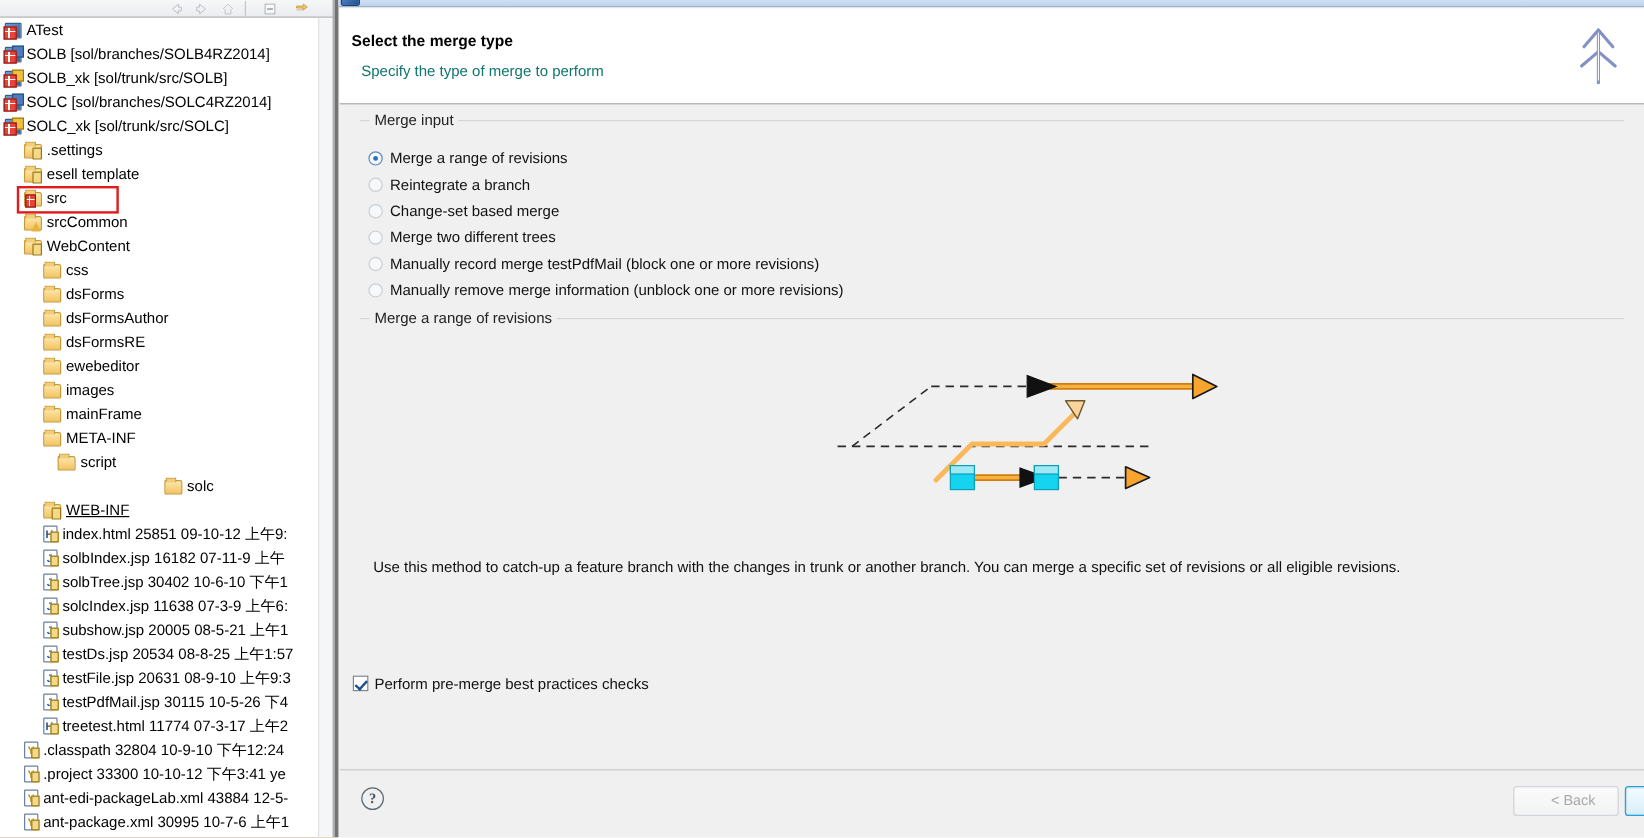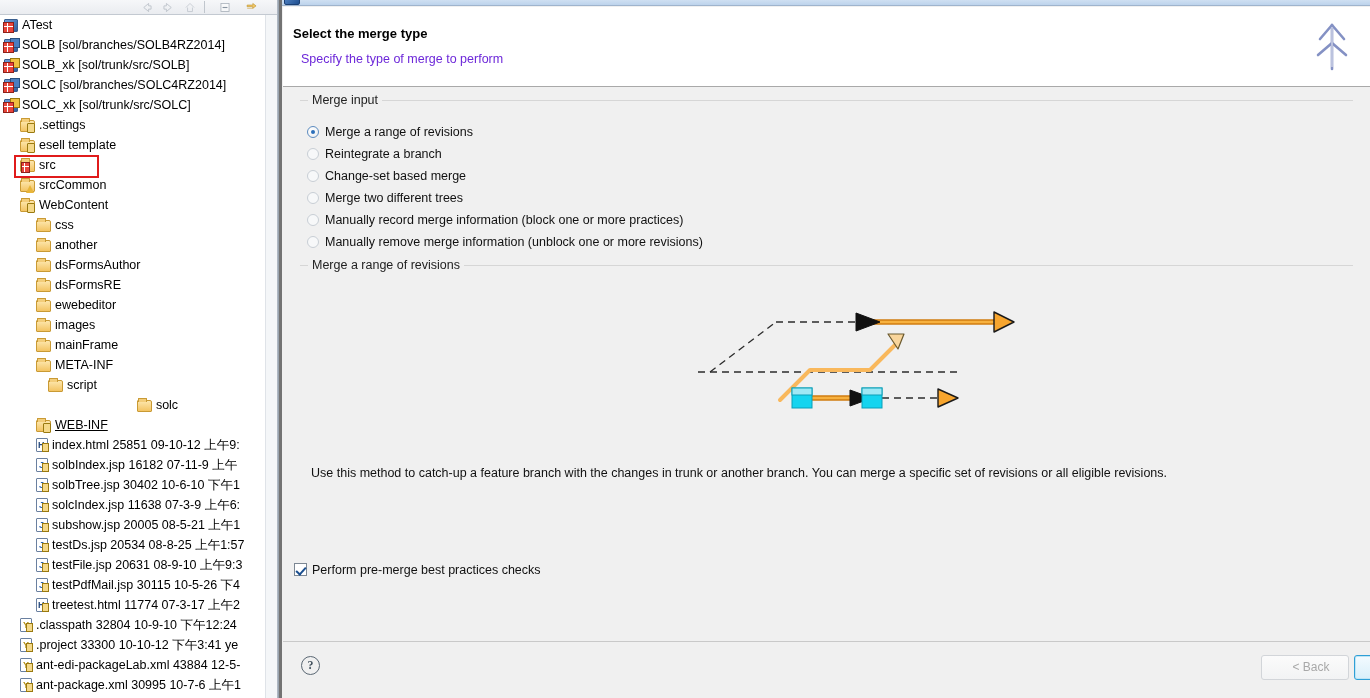--- a/index.html
+++ b/index.html
@@ -195,21 +195,21 @@
     position:absolute; left:1px; top:7px; width:1089px; height:80px;
     background:#ffffff;
     border-bottom:1px solid #a9a9a9;
   }
   #header-title{
     position:absolute; left:10px; top:19px;
     font-size:13px; font-weight:bold; color:#000;
   }
   #header-sub{
     position:absolute; left:18px; top:45px;
-    font-size:12.5px; color:#6d28d9;
+    font-size:12.5px; color:#0f766e;
   }
   #header-banner{
     position:absolute; right:6px; top:6px; width:68px; height:68px;
     background:#ffffff;
   }
 
   #content{
     position:absolute; left:1px; top:88px; width:1089px; height:552px;
     background:#f0f0f0;
   }
@@ -352,21 +352,21 @@
         <div class="tree-row" style="padding-left: 4px;"><span class="ti ic-proj ic-proj-b"></span><span class="tree-label">SOLB [sol/branches/SOLB4RZ2014]</span></div>
         <div class="tree-row" style="padding-left: 4px;"><span class="ti ic-proj ic-proj-c"></span><span class="tree-label">SOLB_xk [sol/trunk/src/SOLB]</span></div>
         <div class="tree-row" style="padding-left: 4px;"><span class="ti ic-proj ic-proj-b"></span><span class="tree-label">SOLC [sol/branches/SOLC4RZ2014]</span></div>
         <div class="tree-row" style="padding-left: 4px;"><span class="ti ic-proj ic-proj-c"></span><span class="tree-label">SOLC_xk [sol/trunk/src/SOLC]</span></div>
         <div class="tree-row" style="padding-left: 20px;"><span class="ti ic-folder lock"></span><span class="tree-label">.settings</span></div>
         <div class="tree-row" style="padding-left: 20px;"><span class="ti ic-folder lock"></span><span class="tree-label">esell template</span></div>
         <div class="tree-row" style="padding-left: 20px;"><span class="ti ic-folder deco"></span><span class="tree-label">src</span></div>
         <div class="tree-row" style="padding-left: 20px;"><span class="ti ic-folder warn"></span><span class="tree-label">srcCommon</span></div>
         <div class="tree-row" style="padding-left: 20px;"><span class="ti ic-folder lock"></span><span class="tree-label">WebContent</span></div>
         <div class="tree-row" style="padding-left: 36px;"><span class="ti ic-folder"></span><span class="tree-label">css</span></div>
-        <div class="tree-row" style="padding-left: 36px;"><span class="ti ic-folder"></span><span class="tree-label">another</span></div>
+        <div class="tree-row" style="padding-left: 36px;"><span class="ti ic-folder"></span><span class="tree-label">dsForms</span></div>
         <div class="tree-row" style="padding-left: 36px;"><span class="ti ic-folder"></span><span class="tree-label">dsFormsAuthor</span></div>
         <div class="tree-row" style="padding-left: 36px;"><span class="ti ic-folder"></span><span class="tree-label">dsFormsRE</span></div>
         <div class="tree-row" style="padding-left: 36px;"><span class="ti ic-folder"></span><span class="tree-label">ewebeditor</span></div>
         <div class="tree-row" style="padding-left: 36px;"><span class="ti ic-folder"></span><span class="tree-label">images</span></div>
         <div class="tree-row" style="padding-left: 36px;"><span class="ti ic-folder"></span><span class="tree-label">mainFrame</span></div>
         <div class="tree-row" style="padding-left: 36px;"><span class="ti ic-folder"></span><span class="tree-label">META-INF</span></div>
         <div class="tree-row" style="padding-left: 24px; margin-left: 24px;"><span class="ti ic-folder"></span><span class="tree-label">script</span></div>
         <div class="tree-row" style="padding-left: 36px; text-align: center;"><span class="ti ic-folder"></span><span class="tree-label">solc</span></div>
         <div class="tree-row" style="padding-left: 36px; text-decoration: underline;"><span class="ti ic-folder lock"></span><span class="tree-label">WEB-INF</span></div>
         <div class="tree-row" style="padding-left: 36px;"><span class="ti ic-html"></span><span class="tree-label">index.html 25851  09-10-12 上午9:</span></div>
@@ -426,21 +426,21 @@
         <div class="radio-row disabled" style="top:42px">
           <span class="radio"></span><span>Reintegrate a branch</span>
         </div>
         <div class="radio-row disabled" style="top:64px">
           <span class="radio"></span><span>Change-set based merge</span>
         </div>
         <div class="radio-row disabled" style="top:86px">
           <span class="radio"></span><span>Merge two different trees</span>
         </div>
         <div class="radio-row disabled" style="top:108px">
-          <span class="radio"></span><span>Manually record merge information (block one or more practices)</span>
+          <span class="radio"></span><span>Manually record merge testPdfMail (block one or more revisions)</span>
         </div>
         <div class="radio-row disabled" style="top:130px">
           <span class="radio"></span><span>Manually remove merge information (unblock one or more revisions)</span>
         </div>
       </div>
 
       <div id="merge-range-group" class="groupbox">
         <span class="gb-title">Merge a range of revisions</span>
 
         <div id="diagram">

